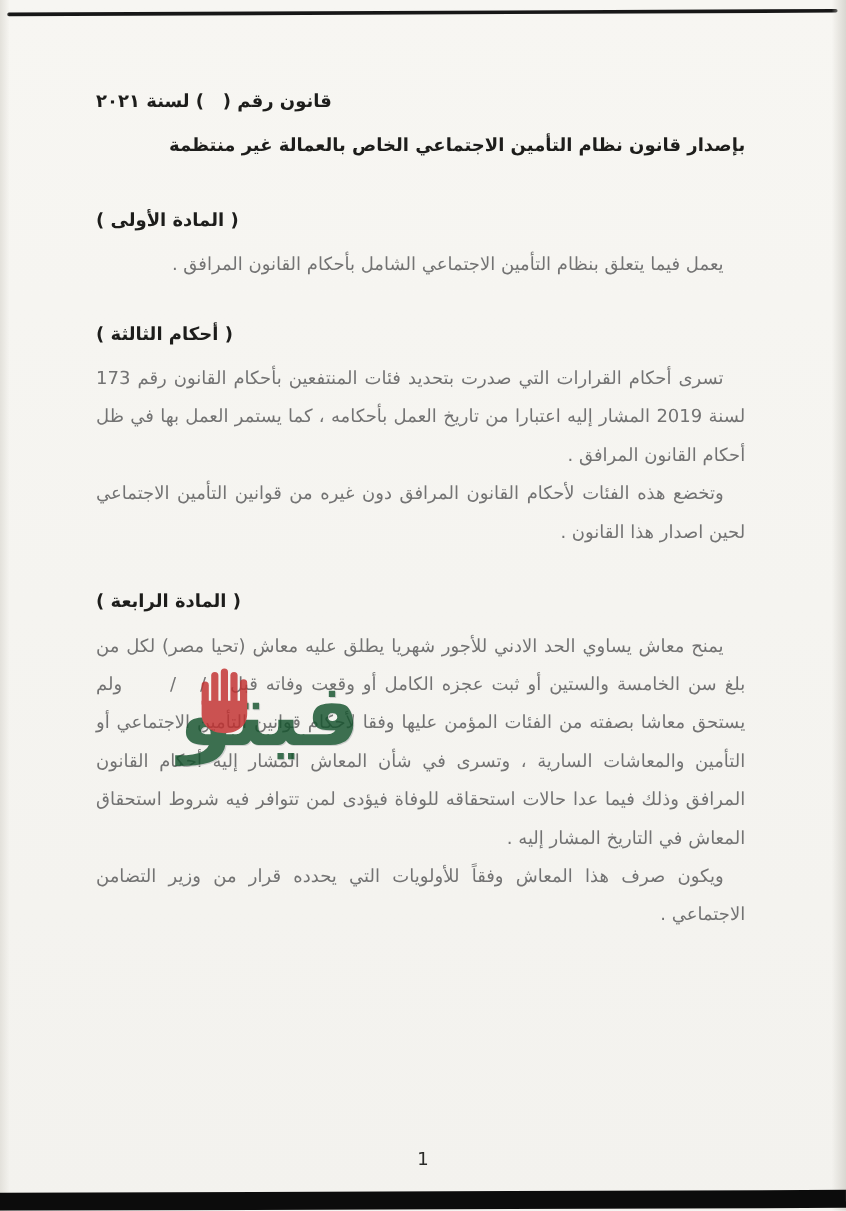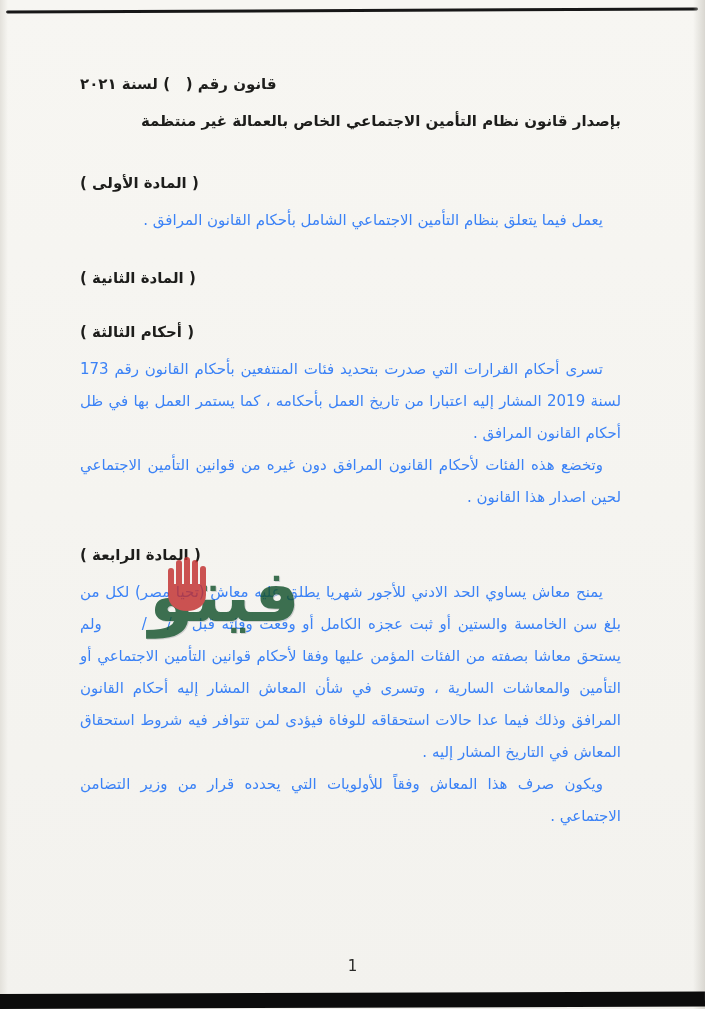--- a/index.html
+++ b/index.html
@@ -90,21 +90,21 @@
     line-height: 24px;
   }
   .article.tight .heading {
   }
   .article p.body-par {
     margin: 0;
     font-size: 15px;
     line-height: 32px;
     text-align: justify;
     text-indent: 18px;
-    color: #3b82f6;
+    color: #737373;
   }
   
   .watermark {
     position: absolute;
     left: 100px;
     top: 552px;
     width: 200px;
     height: 95px;
     opacity: 0.82;
     pointer-events: none;
@@ -150,21 +150,20 @@
     <h1 class="title">قانون رقم (&nbsp;&nbsp;&nbsp;) لسنة ٢٠٢١</h1>
     <h2 class="subtitle">بإصدار قانون نظام التأمين الاجتماعي الخاص بالعمالة غير منتظمة</h2>
 
 
     <section class="article">
       <h3 class="heading">( المادة الأولى )</h3>
       <p class="body-par">يعمل فيما يتعلق بنظام التأمين الاجتماعي الشامل بأحكام القانون المرافق .</p>
     </section>
 
     <section class="article">
-      <h3 class="heading">( المادة الثانية )</h3>
     </section>
 
     <section class="article">
       <h3 class="heading">( أحكام الثالثة )</h3>
       <p class="body-par">تسرى أحكام القرارات التي صدرت بتحديد فئات المنتفعين بأحكام القانون رقم 173 لسنة 2019 المشار إليه اعتبارا من تاريخ العمل بأحكامه ، كما يستمر العمل بها في ظل أحكام القانون المرافق .</p>
       <p class="body-par">وتخضع هذه الفئات لأحكام القانون المرافق دون غيره من قوانين التأمين الاجتماعي لحين اصدار هذا القانون .</p>
     </section>
 
     <section class="article tight">
       <h3 class="heading">( المادة الرابعة )</h3>

